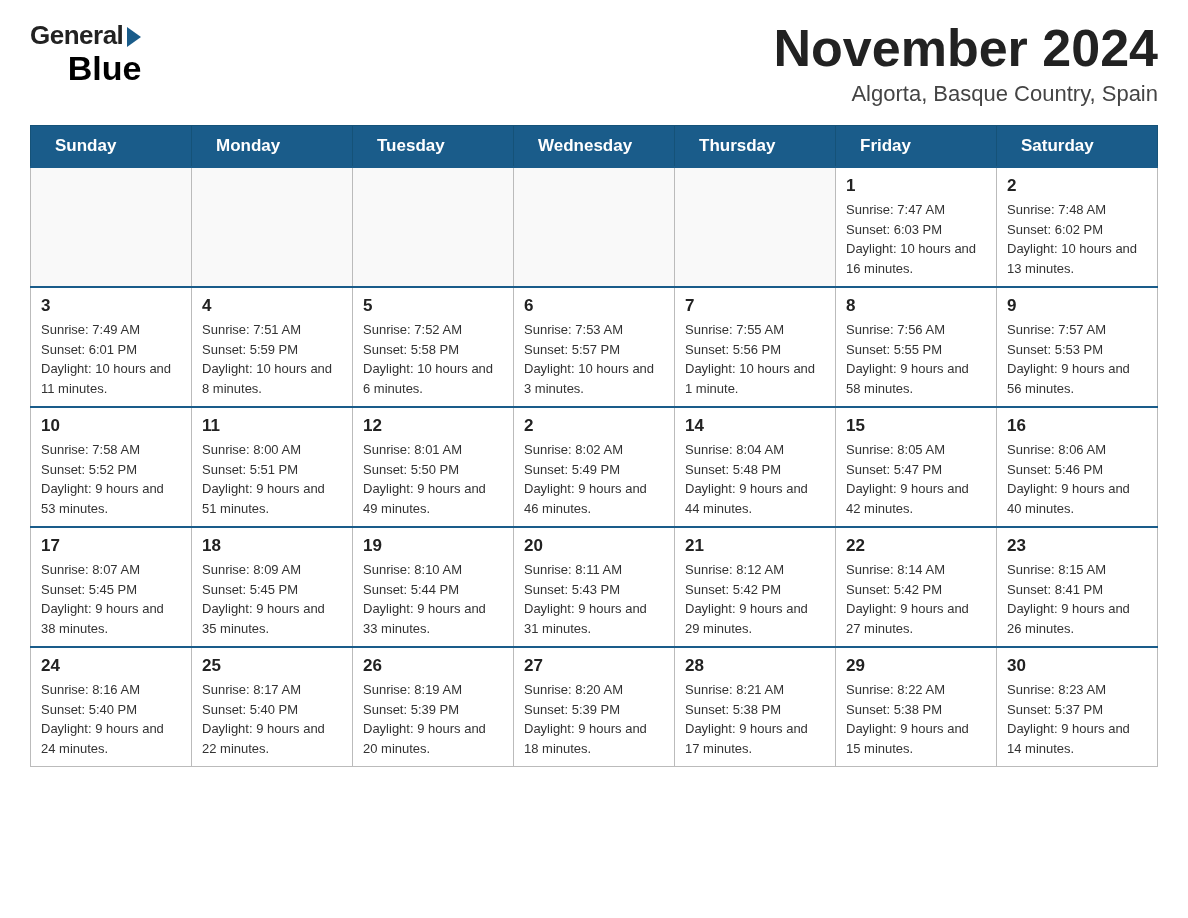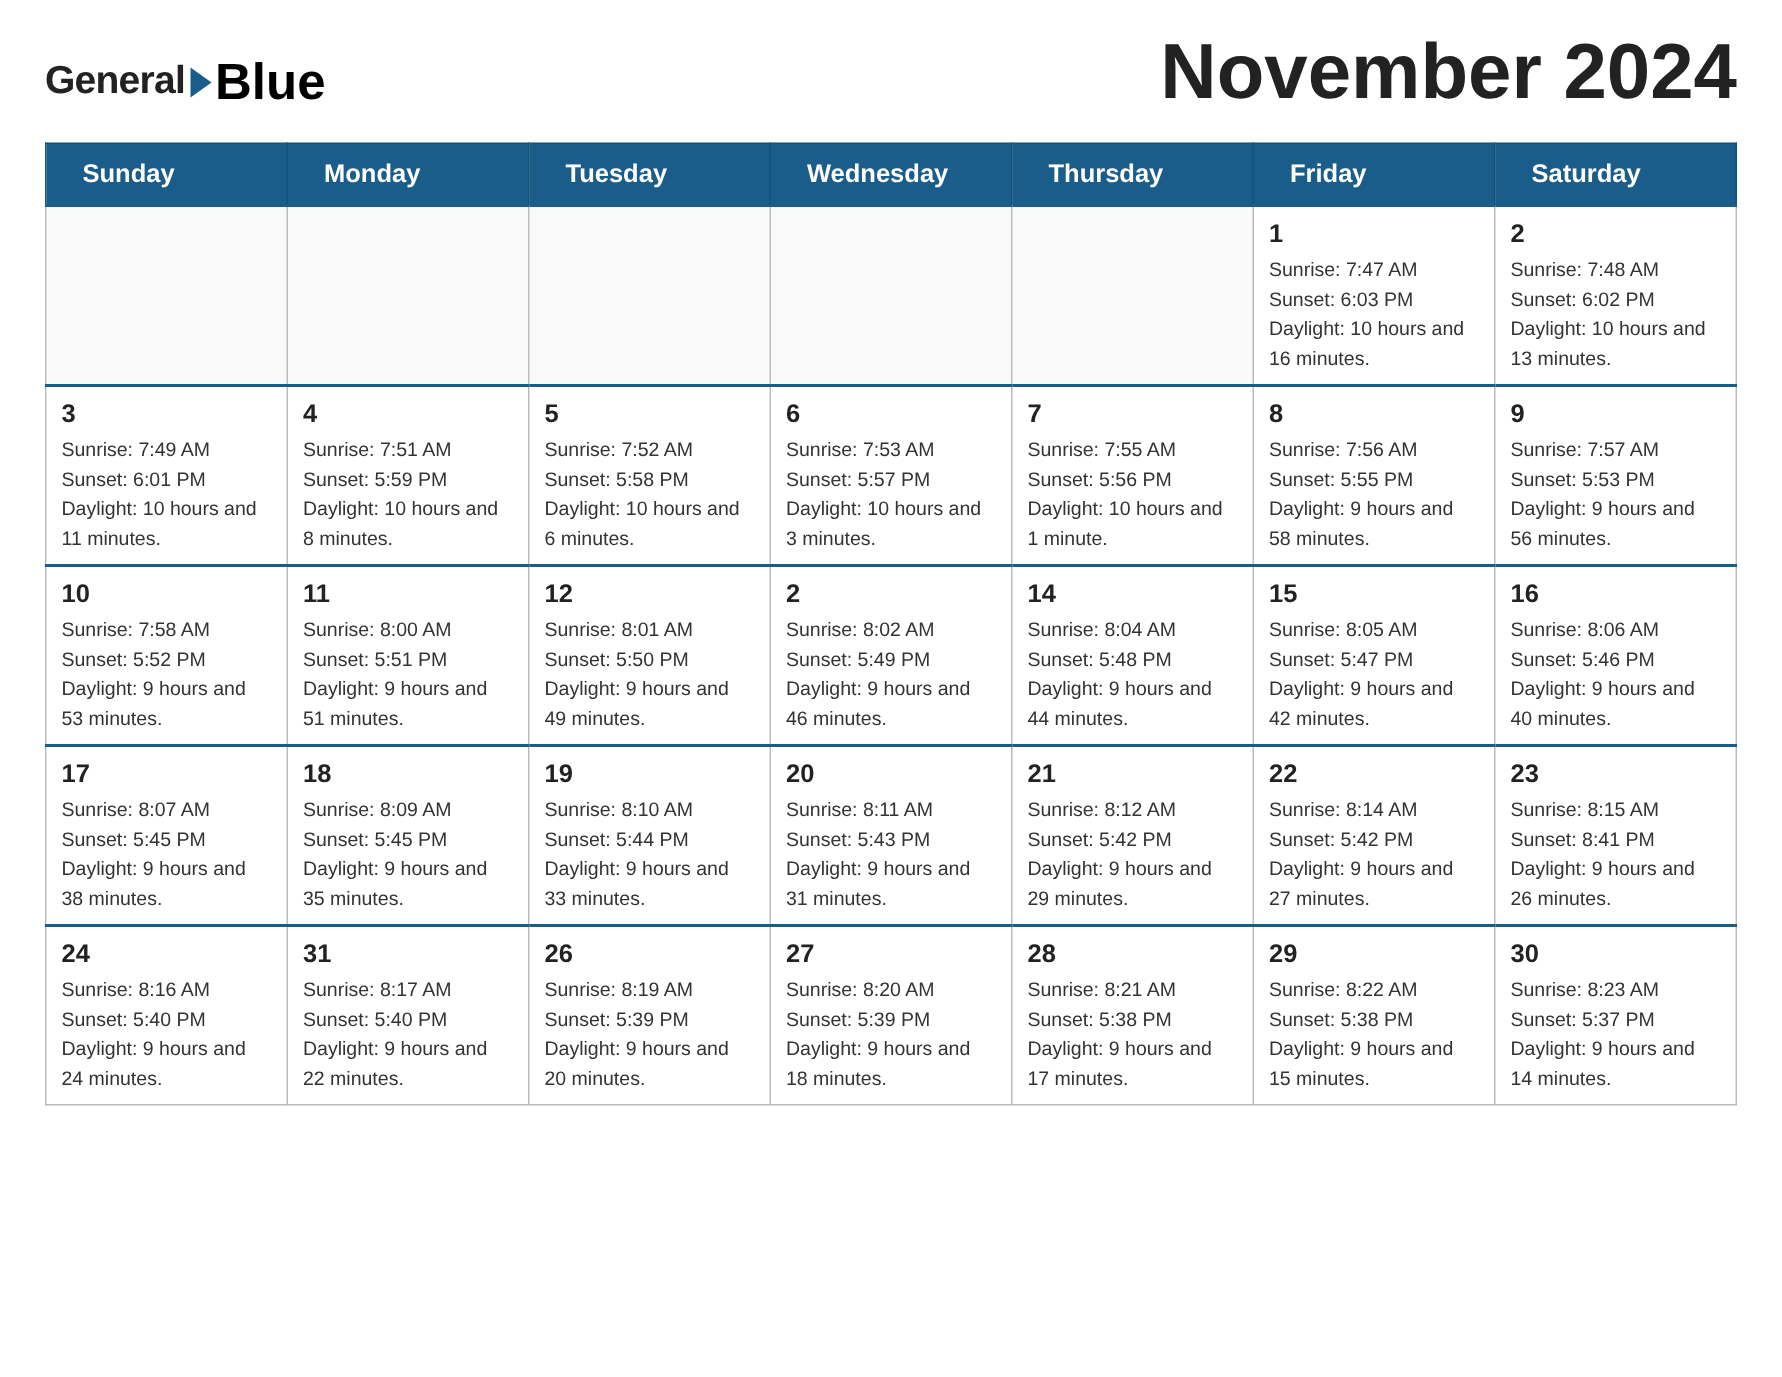--- a/index.html
+++ b/index.html
@@ -12,23 +12,22 @@
       padding: 20px 30px;
     }
     .header {
       display: flex;
       justify-content: space-between;
       align-items: flex-start;
       margin-bottom: 18px;
     }
     .logo {
       display: flex;
-      flex-direction: row;
-      align-items: flex-start;
-      margin-top: 18px;
+      flex-direction: column;
+      align-items: flex-end;
     }
     .logo-top {
       display: flex;
       align-items: center;
     }
     .logo-general {
       font-size: 26px;
       font-weight: bold;
       color: #222;
       letter-spacing: -0.5px;
@@ -110,20 +109,21 @@
 <div class="header">
   <div class="logo">
     <div class="logo-top">
       <span class="logo-general">General</span>
       <div class="logo-arrow"></div>
     </div>
     <span class="logo-blue">Blue</span>
   </div>
   <div class="title-block">
     <h1>November 2024</h1>
+    <div class="subtitle">Algorta, Basque Country, Spain</div>
   </div>
 </div>
 
 <table class="calendar">
   <thead>
     <tr>
     <th>Sunday</th>
         <th>Monday</th>
         <th>Tuesday</th>
         <th>Wednesday</th>
@@ -309,21 +309,21 @@
       </tr>
       <tr class="week-row">
         <td>
           <div class="day-number">24</div>
           <div class="day-info">Sunrise: 8:16 AM
 Sunset: 5:40 PM
 Daylight: 9 hours
 and 24 minutes.</div>
         </td>
         <td>
-          <div class="day-number">31</div>
+          <div class="day-number">25</div>
           <div class="day-info">Sunrise: 8:17 AM
 Sunset: 5:40 PM
 Daylight: 9 hours
 and 22 minutes.</div>
         </td>
         <td>
           <div class="day-number">26</div>
           <div class="day-info">Sunrise: 8:19 AM
 Sunset: 5:39 PM
 Daylight: 9 hours

